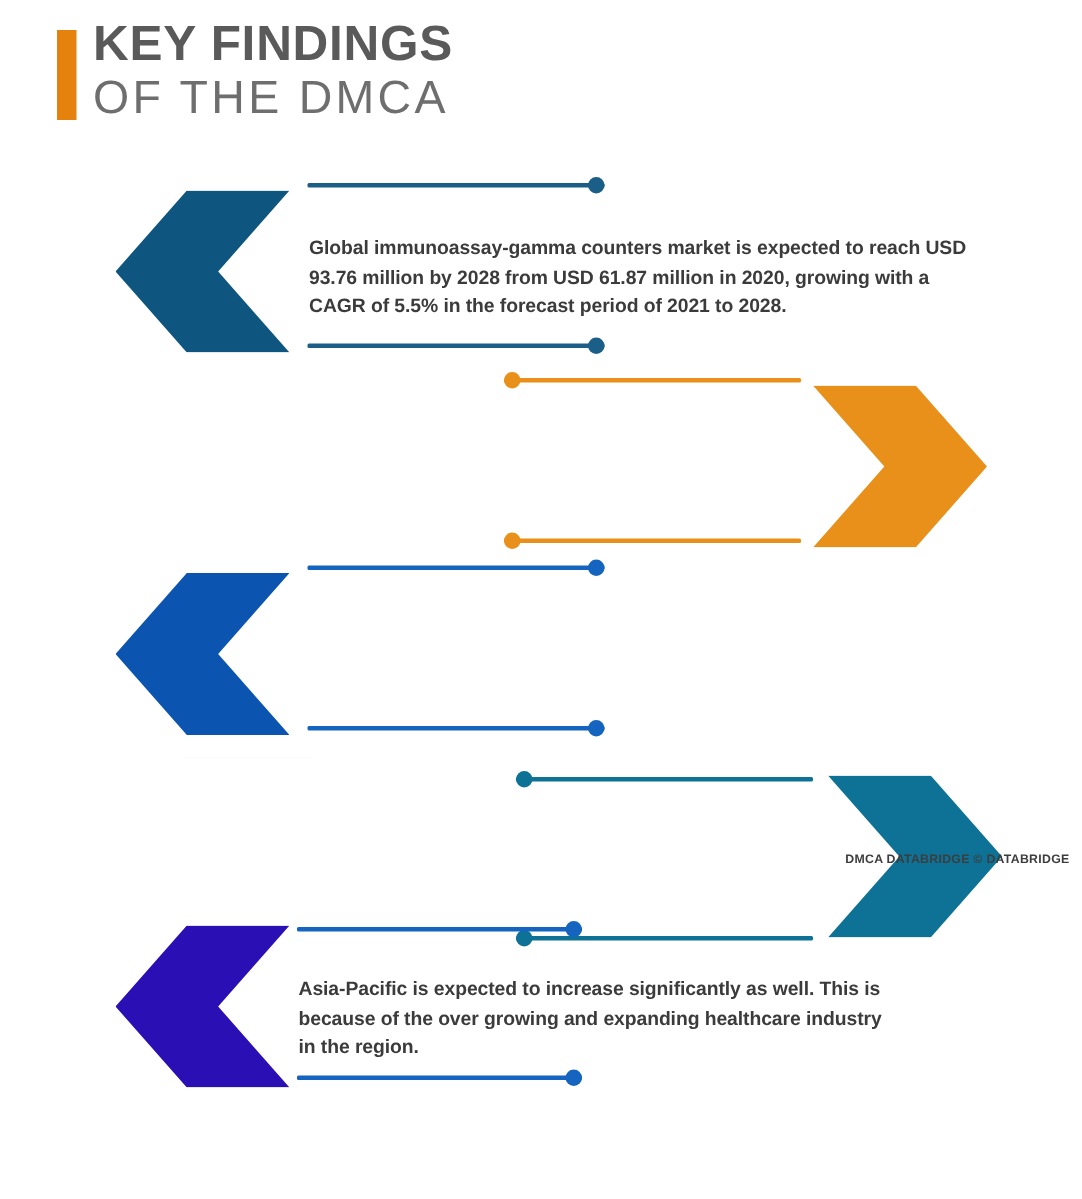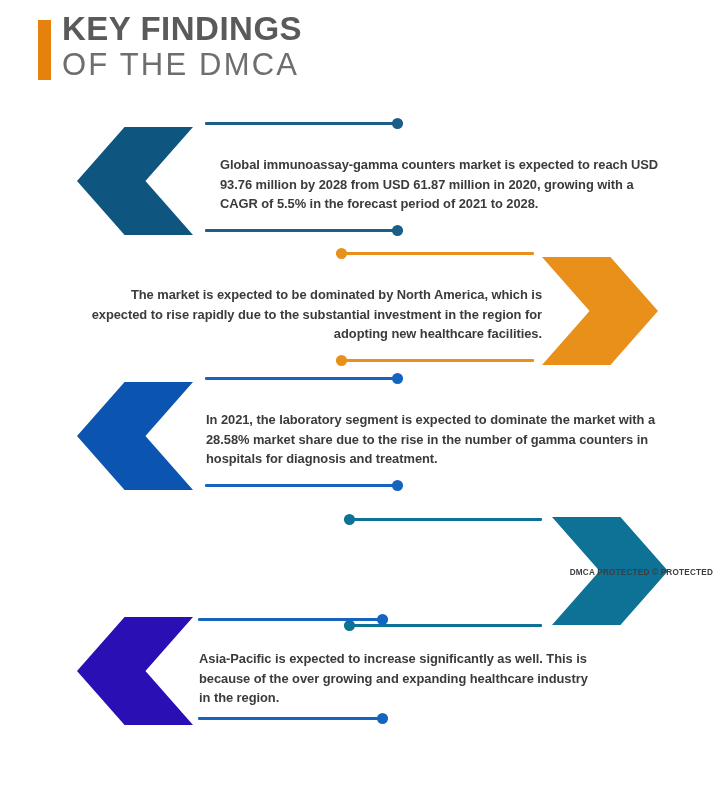--- a/index.html
+++ b/index.html
@@ -109,53 +109,51 @@
 
   <div class="row" style="top:112px;height:140px;">
     <div class="chev left" style="left:62px;top:0px;">
       <div class="outline"></div>
       <div class="fill" style="background:#0E5580;"></div>
     </div>
     <div class="conn dot-right" style="left:205px;top:6px;width:198px;">
       <div class="bar" style="background:#1B5E88;"></div>
       <div class="dot" style="background:#1B5E88;"></div>
     </div>
-    <div class="btext ta-left" style="left:220px;top:43px;width:452px;">Global immunoassay-gamma counters market is expected to reach USD 93.76 million by 2028 from USD 61.87 million in 2020, growing with a CAGR of 5.5% in the forecast period of 2021 to 2028.</div>
+    <div class="btext ta-left" style="left:206px;top:43px;width:452px;">Global immunoassay-gamma counters market is expected to reach USD 93.76 million by 2028 from USD 61.87 million in 2020, growing with a CAGR of 5.5% in the forecast period of 2021 to 2028.</div>
     <div class="conn dot-right" style="left:205px;top:113px;width:198px;">
       <div class="bar" style="background:#1B5E88;"></div>
       <div class="dot" style="background:#1B5E88;"></div>
     </div>
   </div>
 
   <div class="row" style="top:242px;height:140px;">
     <div class="chev right" style="left:527px;top:0px;">
       <div class="outline"></div>
       <div class="fill" style="background:#E8901A;"></div>
     </div>
     <div class="conn dot-left" style="left:336px;top:6px;width:198px;">
       <div class="bar" style="background:#E8901A;"></div>
       <div class="dot" style="background:#E8901A;"></div>
     </div>
-    <div class="btext ta-right" style="left:90px;top:43px;width:452px;">The market is expected to be dominated by North America, which is expected to rise rapidly due to the substantial investment in the region for adopting new healthcare facilities.</div>
     <div class="conn dot-left" style="left:336px;top:113px;width:198px;">
       <div class="bar" style="background:#E8901A;"></div>
       <div class="dot" style="background:#E8901A;"></div>
     </div>
   </div>
 
   <div class="row" style="top:367px;height:140px;">
     <div class="chev left" style="left:62px;top:0px;">
       <div class="outline"></div>
       <div class="fill" style="background:#0B55B0;"></div>
     </div>
     <div class="conn dot-right" style="left:205px;top:6px;width:198px;">
       <div class="bar" style="background:#1565C0;"></div>
       <div class="dot" style="background:#1565C0;"></div>
     </div>
-    <div class="btext ta-left" style="left:206px;top:43px;width:452px;">In 2021, the laboratory segment is expected to dominate the market with a 28.58% market share due to the rise in the number of gamma counters in hospitals for diagnosis and treatment.</div>
     <div class="conn dot-right" style="left:205px;top:113px;width:198px;">
       <div class="bar" style="background:#1565C0;"></div>
       <div class="dot" style="background:#1565C0;"></div>
     </div>
   </div>
 
   <div class="row" style="top:502px;height:140px;">
     <div class="chev right" style="left:537px;top:0px;">
       <div class="outline"></div>
       <div class="fill" style="background:#0D7296;"></div>
@@ -179,15 +177,15 @@
       <div class="bar" style="background:#1565C0;"></div>
       <div class="dot" style="background:#1565C0;"></div>
     </div>
     <div class="btext ta-left" style="left:199px;top:47px;width:398px;">Asia-Pacific is expected to increase significantly as well. This is because of the over growing and expanding healthcare industry in the region.</div>
     <div class="conn dot-right" style="left:198px;top:111px;width:190px;">
       <div class="bar" style="background:#1565C0;"></div>
       <div class="dot" style="background:#1565C0;"></div>
     </div>
   </div>
 
-  <div class="watermark">DMCA PROTECTED © PROTECTED</div>
+  <div class="watermark">DMCA DATABRIDGE © DATABRIDGE</div>
 
 </div>
 
 </body></html>

